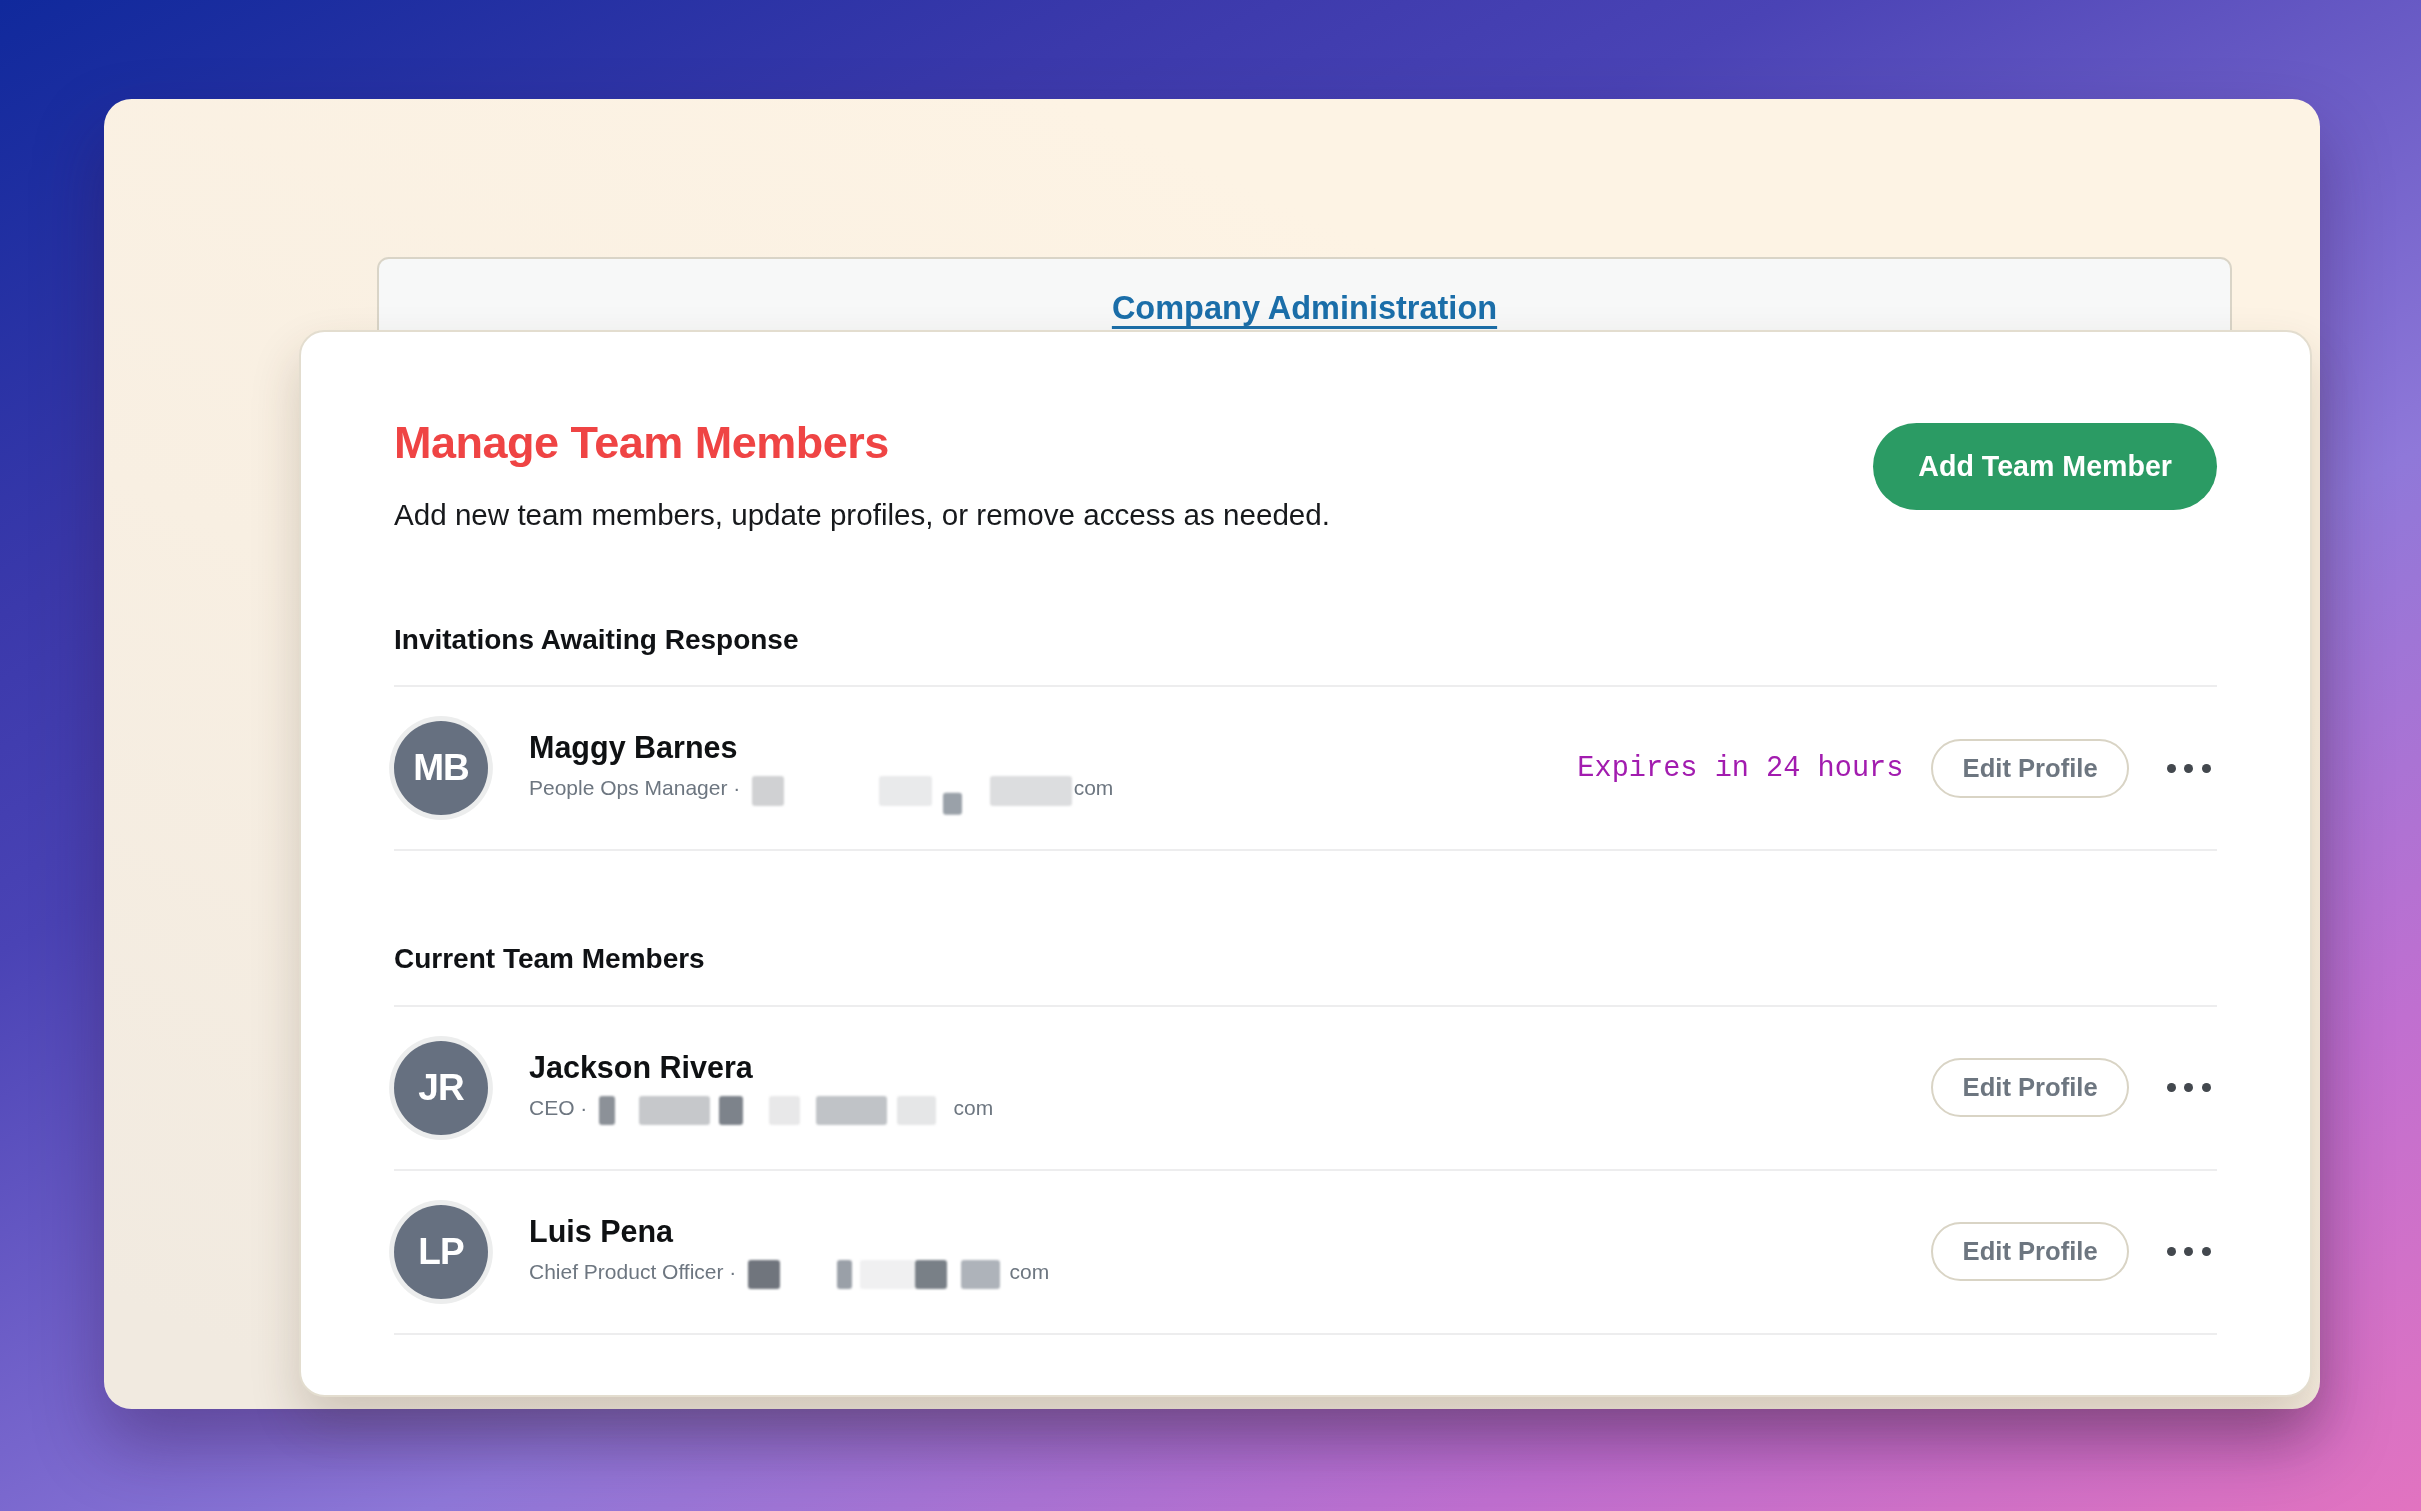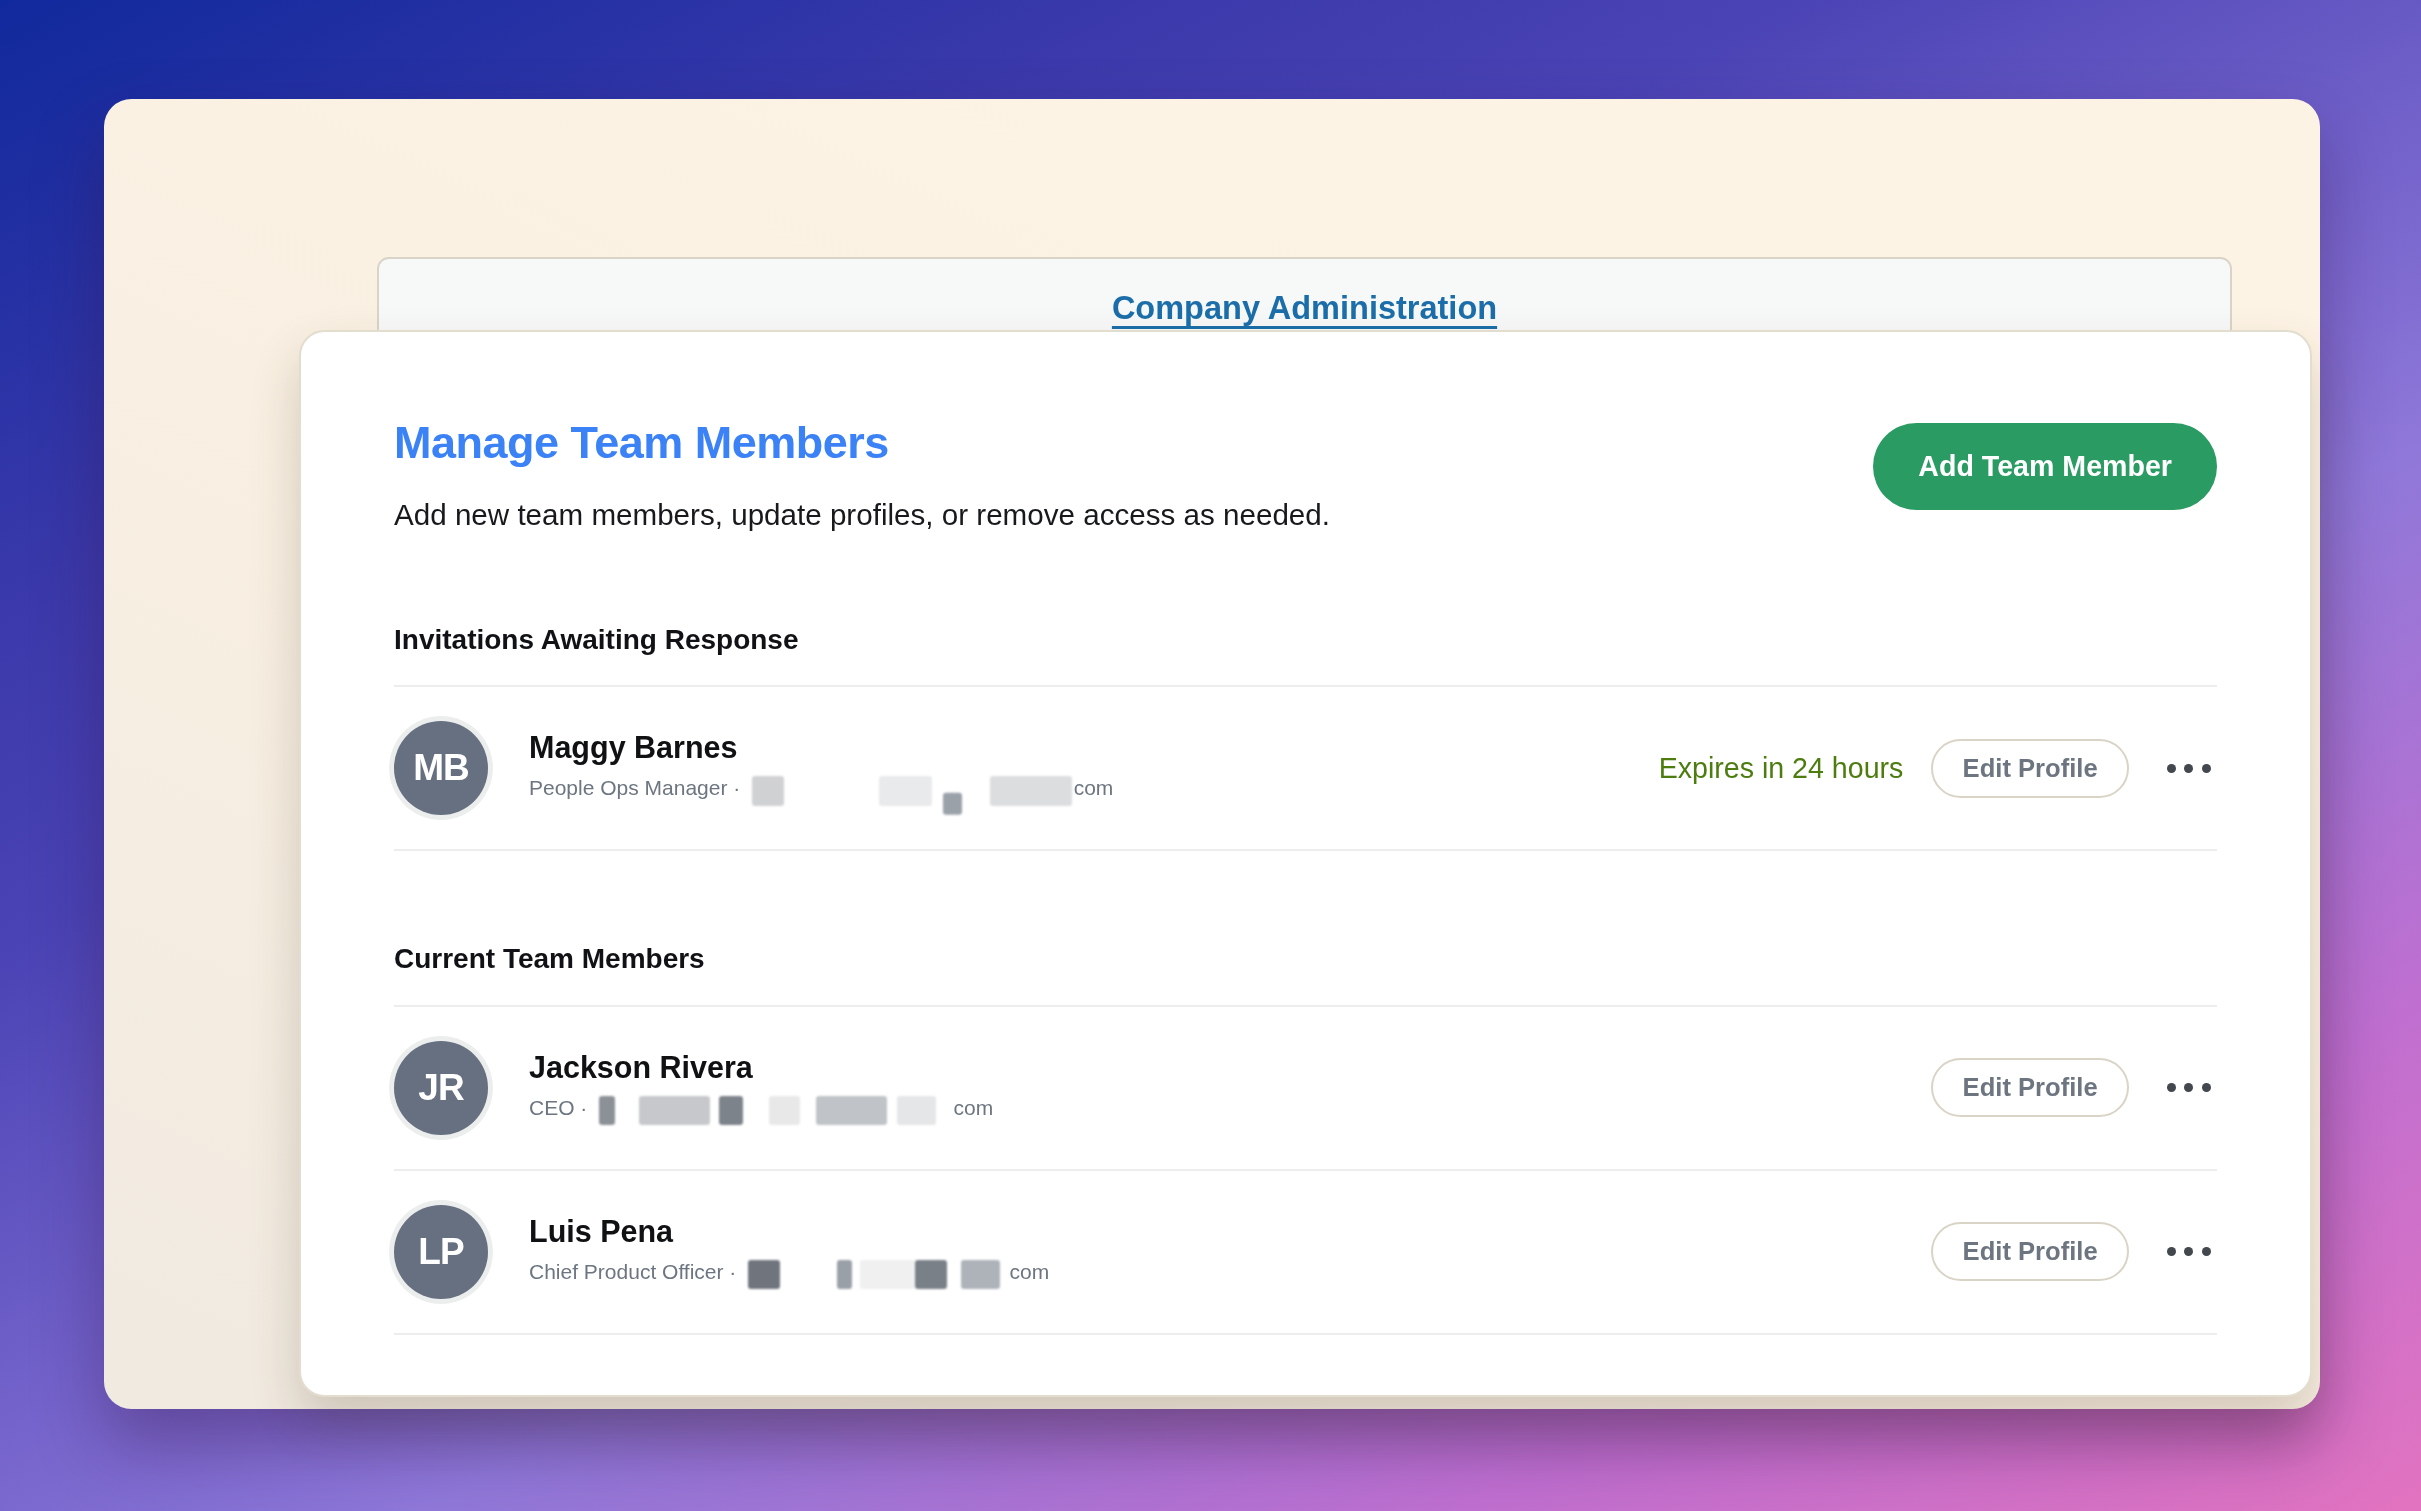--- a/index.html
+++ b/index.html
@@ -28,21 +28,21 @@
   }
 
   .modal{
     position:absolute;left:195px;top:231px;width:2013px;height:1067px;
     background:#ffffff;border:2px solid #e3ddcf;border-radius:25.6px;
     box-shadow:0 25.6px 49px rgba(70,50,30,.20);
     padding:0 93px;box-sizing:border-box;
   }
 
   .modal-header{display:flex;justify-content:space-between;align-items:flex-start;padding-top:85px;}
-  .page-title{font-size:45px;line-height:51px;font-weight:bold;color:#3b82f6;margin:0 0 29.6px;letter-spacing:-0.5px;}
+  .page-title{font-size:45px;line-height:51px;font-weight:bold;color:#ef4444;margin:0 0 29.6px;letter-spacing:-0.5px;}
   .page-subtitle{font-size:29.6px;color:#17191c;margin:0;}
   .add-btn{
     height:87px;padding:4px 45px;border-radius:45px;border:none;cursor:pointer;
     background:#2b9b64;color:#ffffff;font-size:28.6px;font-weight:bold;
     font-family:"Liberation Sans",sans-serif;margin-top:5.9px;white-space:nowrap;
   }
 
   .section-heading{font-size:28px;line-height:37px;font-weight:bold;color:#101215;margin:89px 0 27.6px;}
   .rows{border-top:2px solid #ededee;}
   .row{height:162px;display:flex;align-items:center;border-bottom:2px solid #ededee;}
@@ -54,21 +54,21 @@
     box-shadow:0 0 0 4.9px #eceded;
   }
   .member-info{margin-left:41px;min-width:0;}
   .member-name{font-size:30.5px;font-weight:bold;color:#0f1113;margin-bottom:10.8px;}
   .member-line2{display:flex;align-items:flex-start;font-size:21px;color:#6d7680;white-space:nowrap;}
   .redacted-email{display:inline-flex;align-items:center;margin-left:11.8px;}
   .blur-block{display:inline-block;height:29.6px;border-radius:3px;filter:blur(1.3px);flex:none;}
   .email-suffix{margin-left:2px;color:#6d7680;}
 
   .right-cluster{margin-left:auto;display:flex;align-items:center;}
-  .status-text{font-size:28.6px;color:#4d7c0f;margin-right:27.6px;white-space:nowrap;}
+  .status-text{font-size:28.6px;color:#a21caf;margin-right:27.6px;white-space:nowrap;font-family:Liberation Mono, monospace;}
   .edit-btn{
     height:59px;padding:0 29.6px;border-radius:31.5px;cursor:pointer;
     border:2px solid #d9d4c5;background:#ffffff;color:#6d7680;
     font-size:25.6px;font-weight:bold;font-family:"Liberation Sans",sans-serif;white-space:nowrap;
   }
   .more-btn{margin-left:31.5px;border:none;background:none;cursor:pointer;display:flex;gap:8.9px;padding:11.8px 5.9px;align-items:center;}
   .dot{width:8.9px;height:8.9px;border-radius:50%;background:#43484e;}
 </style>
 </head>
 <body>

